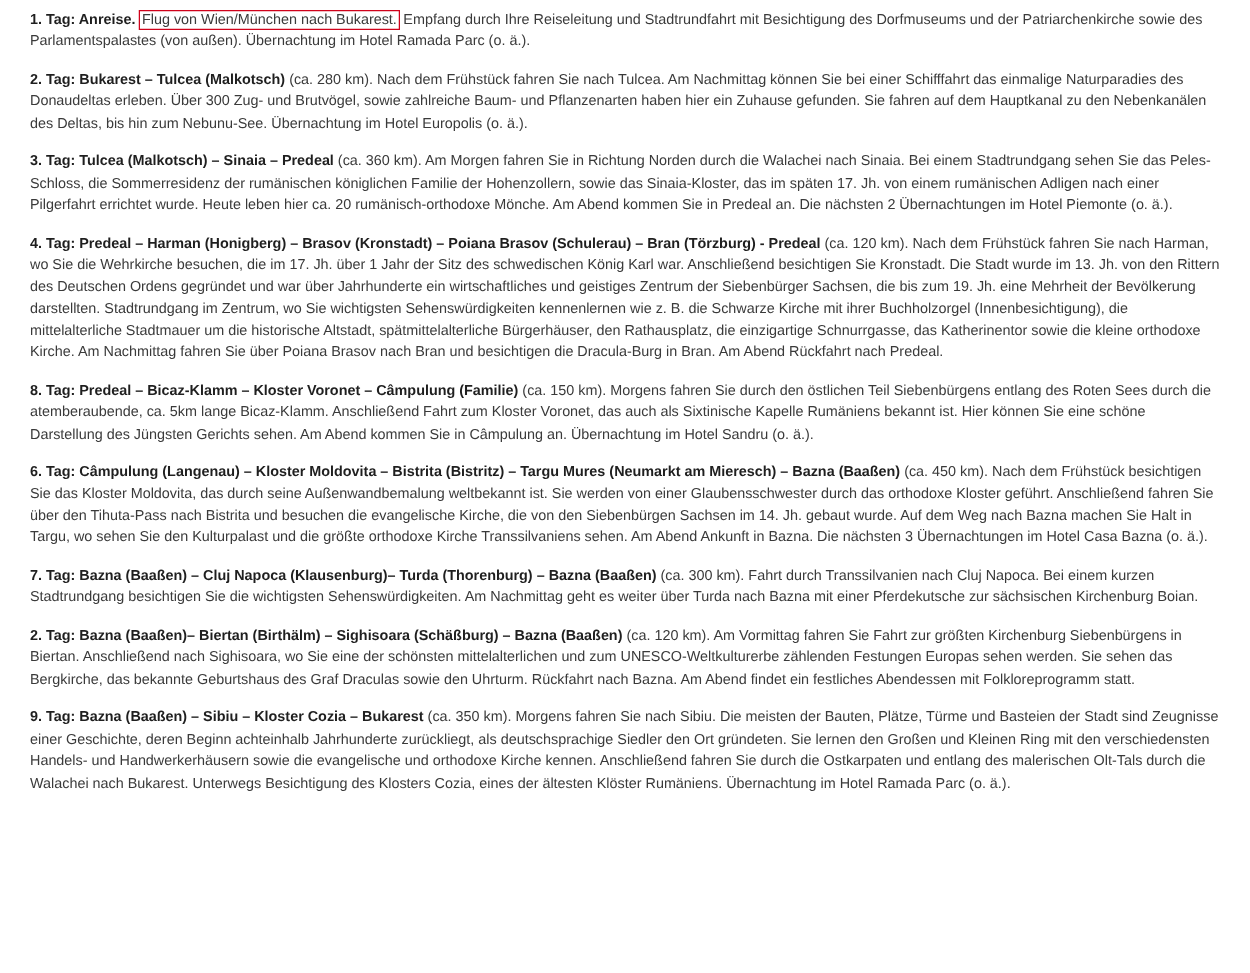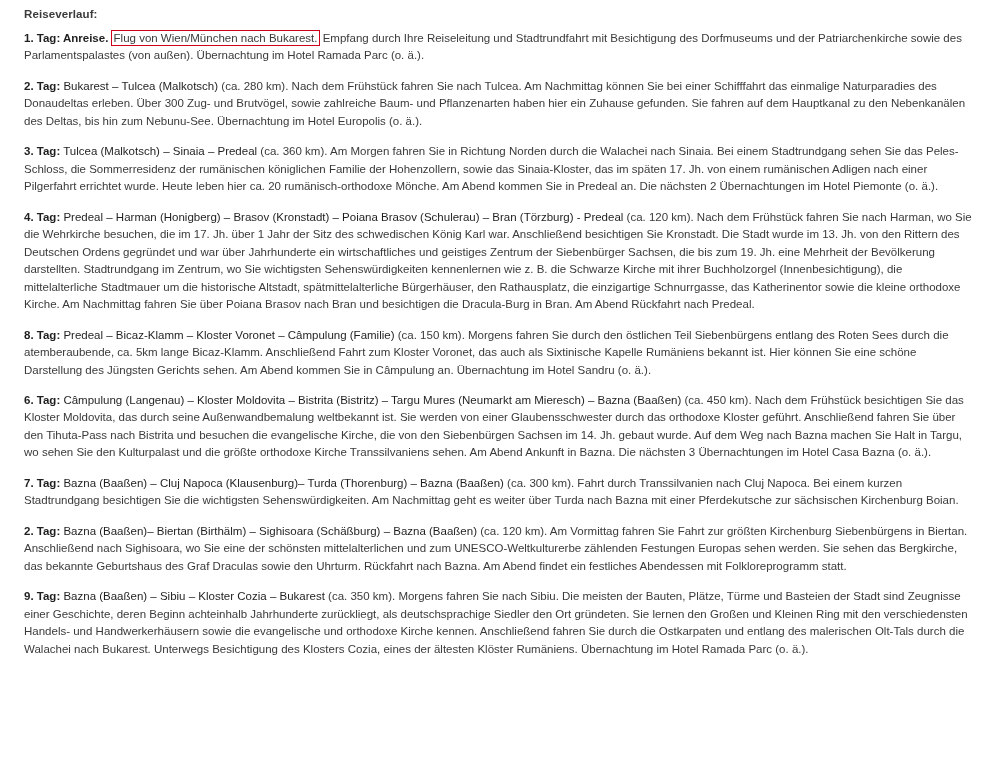--- a/index.html
+++ b/index.html
@@ -33,40 +33,39 @@
     line-height: 1.52;
     color: #3a3a3a;
     margin: 0 0 13px 0;
     text-align: left;
   }
   .day-head {
     font-weight: bold;
     color: #1f1f1f;
   }
   .day-route {
-    font-weight: normal;
+    font-weight: bold;
     color: #1f1f1f;
   }
   .highlight {
     outline: 1.5px solid #d0021b;
     padding: 1px 2px 1px 2px;
     display: inline;
     box-decoration-break: clone;
     -webkit-box-decoration-break: clone;
   }
   .day-body {
     color: #3a3a3a;
   }
 </style>
 </head>
 <body>
 
 <div class="page">
 
-  <div class="doc-title">Reiseverlauf:</div>
 
   <p class="day-block">
     <span class="day-head">1. Tag: Anreise.</span>
     <span class="highlight">Flug von Wien/München nach Bukarest.</span>
     <span class="day-body"> Empfang durch Ihre Reiseleitung und Stadtrundfahrt mit Besichtigung des Dorfmuseums und der Patriarchenkirche sowie des Parlamentspalastes (von außen). Übernachtung im Hotel Ramada Parc (o. ä.).</span>
   </p>
 
   <p class="day-block">
     <span class="day-head">2. Tag:</span>
     <span class="day-route"> Bukarest – Tulcea (Malkotsch)</span>

